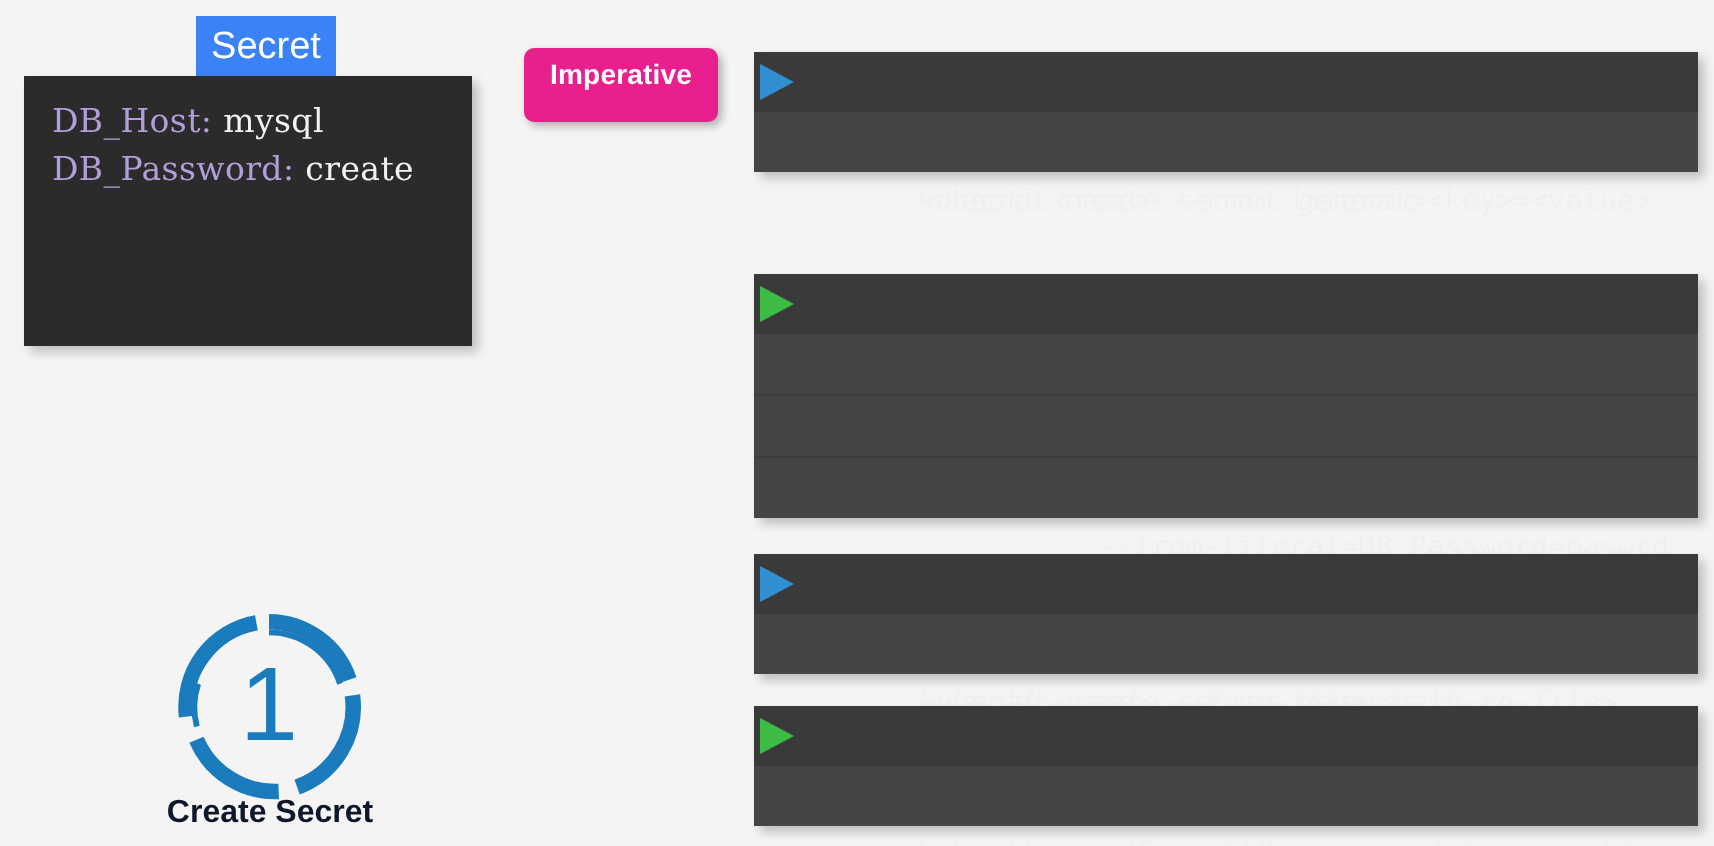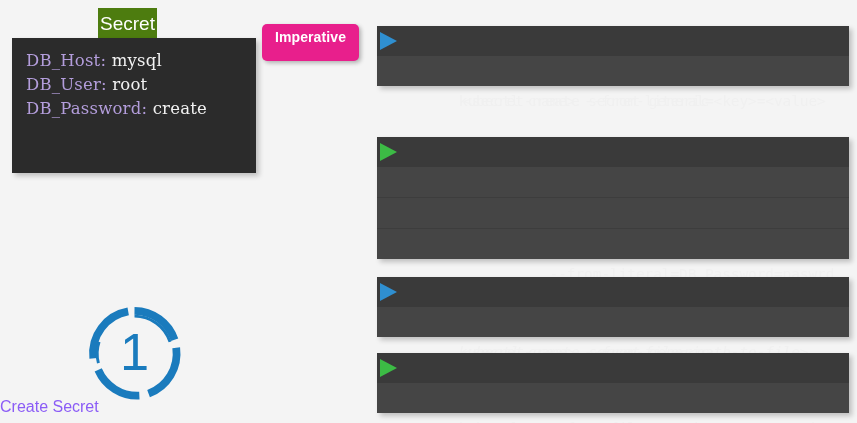--- a/index.html
+++ b/index.html
@@ -16,34 +16,34 @@
     height: 423px;
     background: #f4f4f4;
     overflow: hidden;
   }
 
   
   #secret-tab {
     position: absolute;
     left: 98px;
     top: 8px;
-    width: 59px;
+    width: 70px;
     height: 31px;
-    background: #4d7c0f;
+    background: #3b82f6;
     color: #ffffff;
     font-size: 19px;
     line-height: 31px;
     text-align: center;
     font-family: "Liberation Sans", sans-serif;
   }
   #secret-box {
     position: absolute;
     left: 12px;
     top: 38px;
-    width: 244px;
+    width: 224px;
     height: 135px;
     background: #2b2b2b;
     box-shadow: 3px 3px 5px rgba(0,0,0,0.22);
   }
   #secret-box .line {
     font-family: "DejaVu Serif", "Liberation Serif", serif;
     font-size: 16.5px;
     letter-spacing: 0.2px;
     white-space: pre;
     margin-left: 14px;
@@ -108,37 +108,36 @@
     left: 86px;
     top: 305px;
     width: 97px;
     height: 97px;
   }
   #step-label {
     position: absolute;
     left: 0px;
     top: 398px;
     width: 270px;
-    text-align: left;
+    text-align: center;
     font-size: 16px;
-    font-weight: normal;
-    color: #8b5cf6;
+    font-weight: bold;
+    color: #0f172a;
     font-family: "Liberation Sans", sans-serif;
   }
 </style>
 </head>
 <body>
 
 <div id="slide">
 
   <div id="secret-tab">Secret</div>
 
   <div id="secret-box">
     <div class="line"><span class="k">DB_Host:</span> <span class="v">mysql</span></div>
-    <div class="line"><span class="k">DB_User:</span> <span class="v">root</span></div>
     <div class="line"><span class="k">DB_Password:</span> <span class="v">create</span></div>
   </div>
 
   <div id="imperative-badge">Imperative</div>
 
   <div class="cmd-block" style="top:26px;">
     <div class="cmd-row head">
       <span class="play"></span>
       <span>kubectl create secret generic</span>
     </div>

